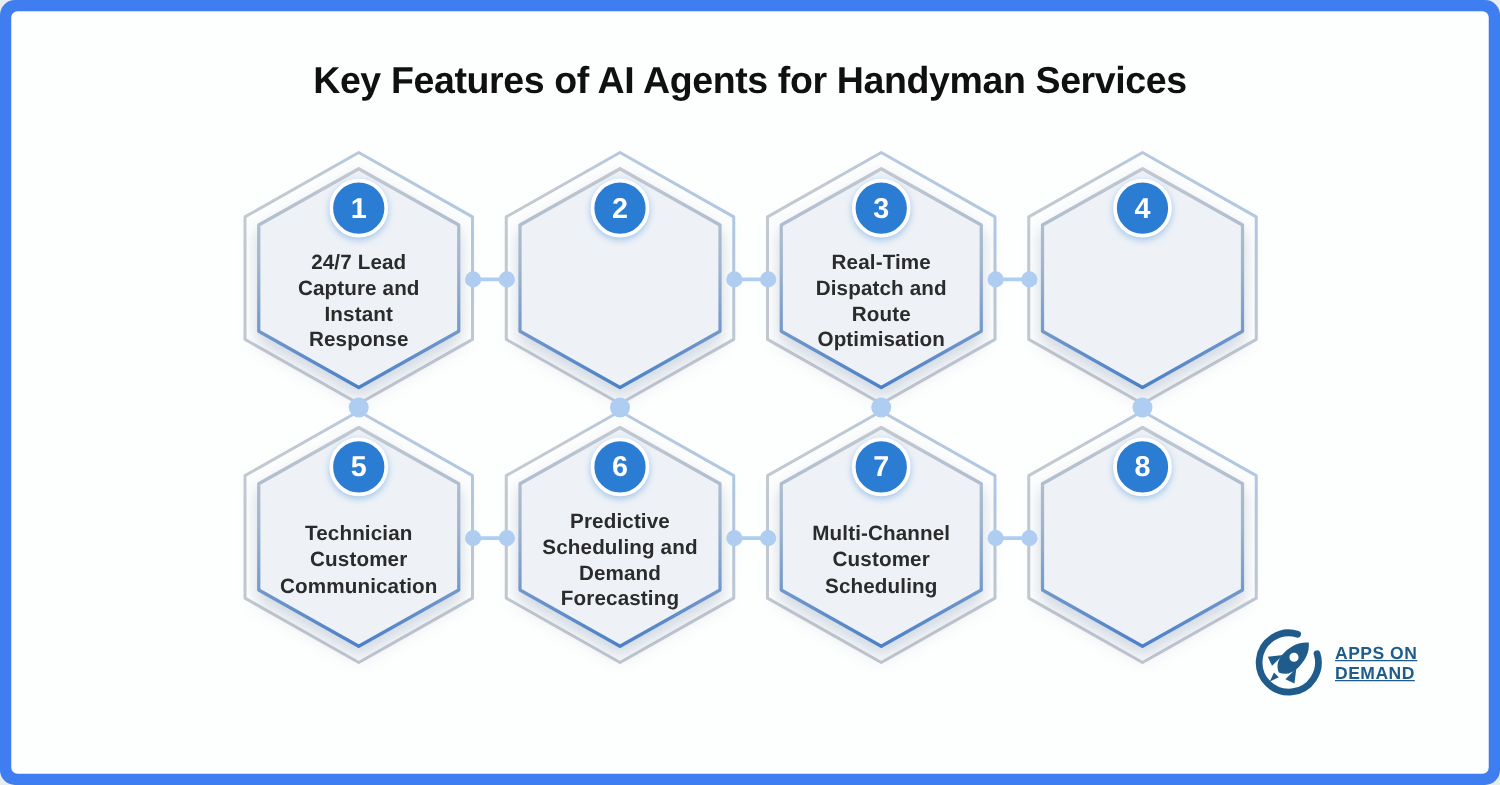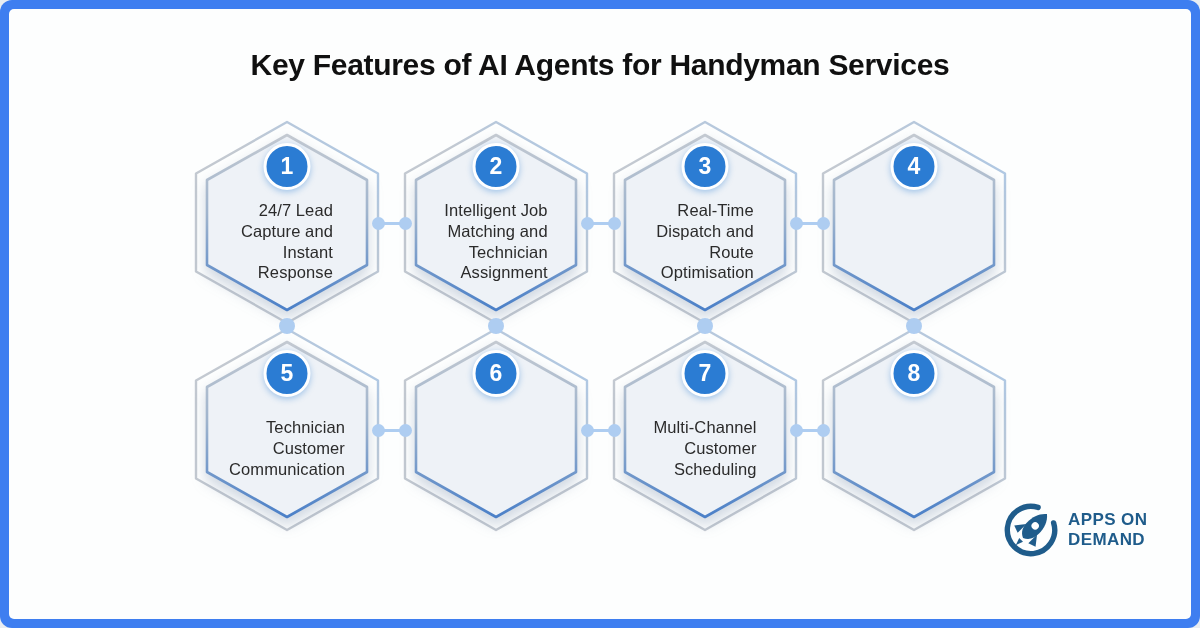--- a/index.html
+++ b/index.html
@@ -44,42 +44,43 @@
     background:var(--badge-blue,#2b7cd3);
     border:3px solid #ffffff;
     box-shadow:0 2px 6px rgba(43,124,211,0.4);
     display:flex; align-items:center; justify-content:center;
   }
   .num { color:#ffffff; font-size:23px; font-weight:800; }
 
   .hex-text {
     position:absolute; left:3px; right:3px; top:64px; bottom:26px;
     display:flex; align-items:center; justify-content:center;
-    text-align:right; white-space:pre-line;
-    font-size:16.5px; font-weight:400; line-height:1.26; letter-spacing:0.1px;
+    text-align:center; white-space:pre-line;
+    font-size:16.5px; font-weight:700; line-height:1.26; letter-spacing:0.1px;
     color:var(--text-dark,#2b2b2b);
   }
 
   .c-dot {
     position:absolute; border-radius:50%;
     background:var(--connector-blue,#aecdf1);
   }
   .c-line {
     position:absolute; border-radius:2px;
     background:var(--connector-blue,#aecdf1);
   }
 
   .logo {
     position:absolute; left:1003px; top:502px;
     display:flex; align-items:center; gap:9px;
   }
   .logo-mark { width:56px; height:56px; }
   .logo-text div {
-    font-size:17px; font-weight:800; letter-spacing:0.4px; line-height:1.15;
+    font-size:14px; font-weight:800; letter-spacing:0.4px; line-height:1.15;
     color:var(--logo-blue,#1f5c8b);
+    text-decoration:underline;
   }
 </style>
 </head>
 <body>
 
 <div class="frame">
   <div class="canvas"></div>
   <div class="content">
 
     <svg class="defs-svg" aria-hidden="true">
@@ -114,24 +115,20 @@
 Response</div>
   </div>
         <div class="hex-cell" style="left: 403px; top: 120px;">
     <svg class="hex-svg" viewBox="0 0 186 205">
       <polygon class="hex-outer" points="93,2 184,53.5 184,151.5 93,203 2,151.5 2,53.5"></polygon>
       <polygon class="hex-inner" points="93,15 173,60 173,145 93,190 13,145 13,60"></polygon>
     </svg>
     <div class="num-badge">
       <span class="num">2</span>
     </div>
-    <div class="hex-text">Intelligent Job
-Matching and
-Technician
-Assignment</div>
   </div>
         <div class="hex-cell" style="left: 612px; top: 120px;">
     <svg class="hex-svg" viewBox="0 0 186 205">
       <polygon class="hex-outer" points="93,2 184,53.5 184,151.5 93,203 2,151.5 2,53.5"></polygon>
       <polygon class="hex-inner" points="93,15 173,60 173,145 93,190 13,145 13,60"></polygon>
     </svg>
     <div class="num-badge">
       <span class="num">3</span>
     </div>
     <div class="hex-text">Real-Time
@@ -161,20 +158,24 @@
 Communication</div>
   </div>
         <div class="hex-cell" style="left: 403px; top: 327px;">
     <svg class="hex-svg" viewBox="0 0 186 205">
       <polygon class="hex-outer" points="93,2 184,53.5 184,151.5 93,203 2,151.5 2,53.5"></polygon>
       <polygon class="hex-inner" points="93,15 173,60 173,145 93,190 13,145 13,60"></polygon>
     </svg>
     <div class="num-badge">
       <span class="num">6</span>
     </div>
+    <div class="hex-text">Predictive
+Scheduling and
+Demand
+Forecasting</div>
   </div>
         <div class="hex-cell" style="left: 612px; top: 327px;">
     <svg class="hex-svg" viewBox="0 0 186 205">
       <polygon class="hex-outer" points="93,2 184,53.5 184,151.5 93,203 2,151.5 2,53.5"></polygon>
       <polygon class="hex-inner" points="93,15 173,60 173,145 93,190 13,145 13,60"></polygon>
     </svg>
     <div class="num-badge">
       <span class="num">7</span>
     </div>
     <div class="hex-text">Multi-Channel

